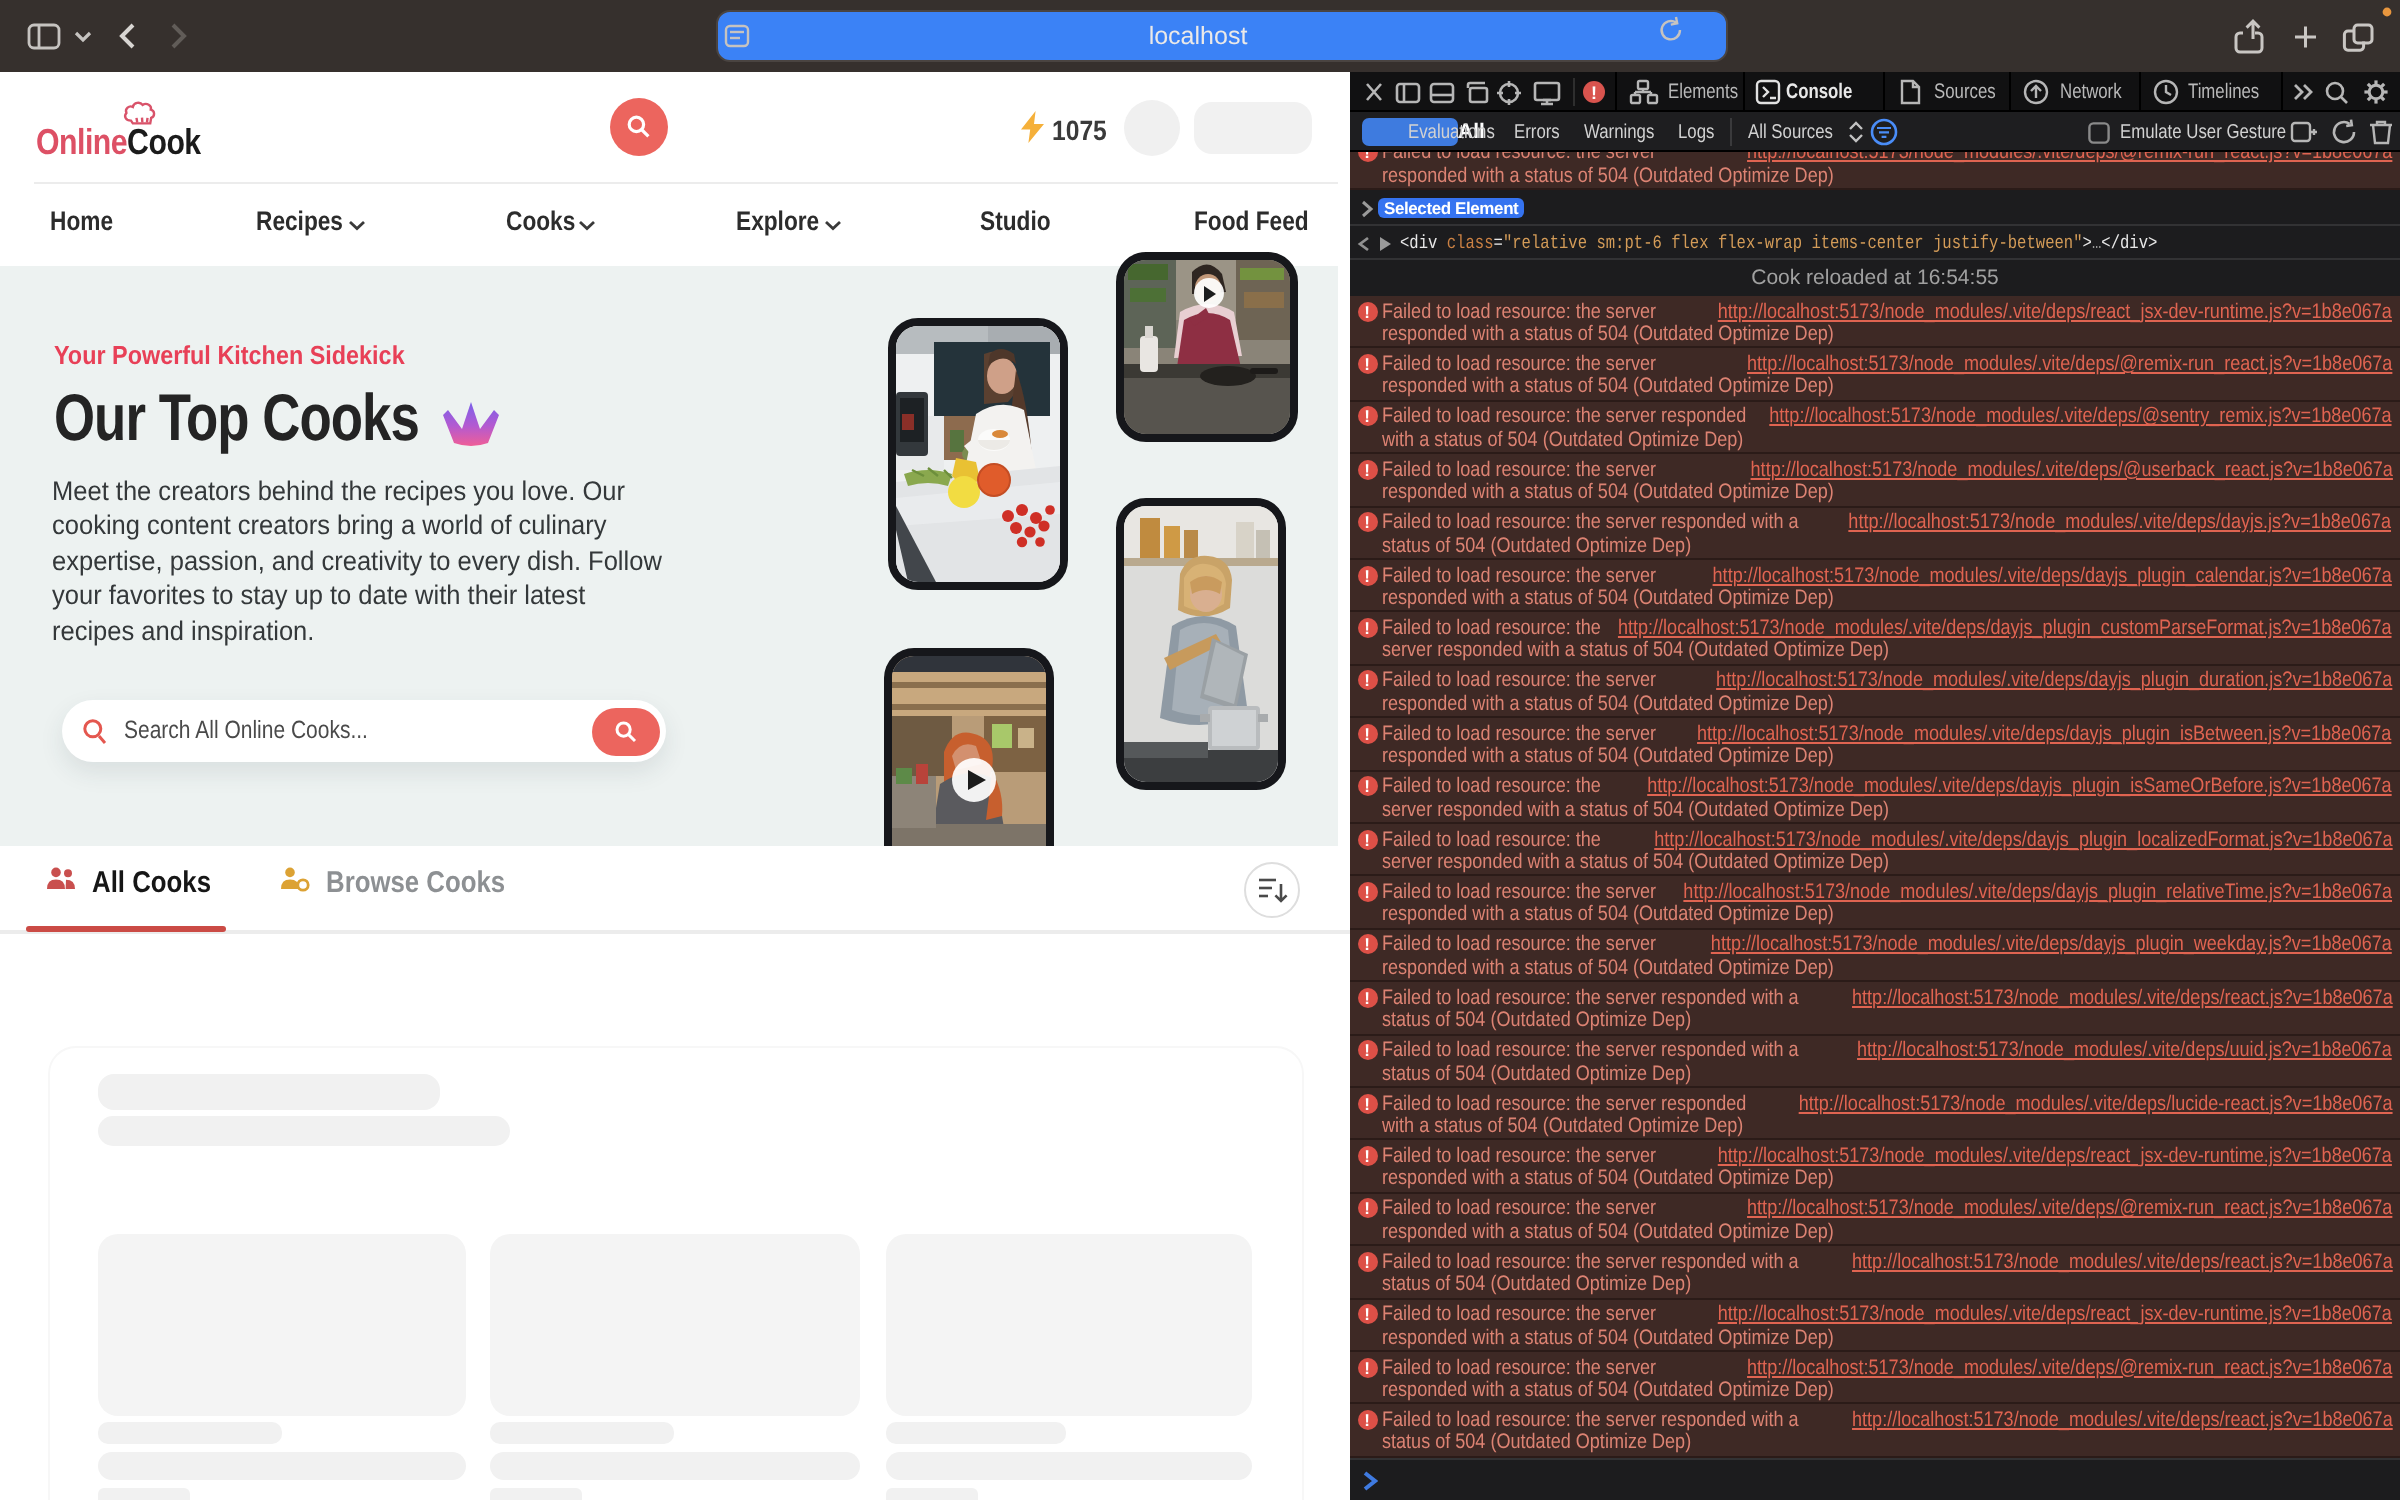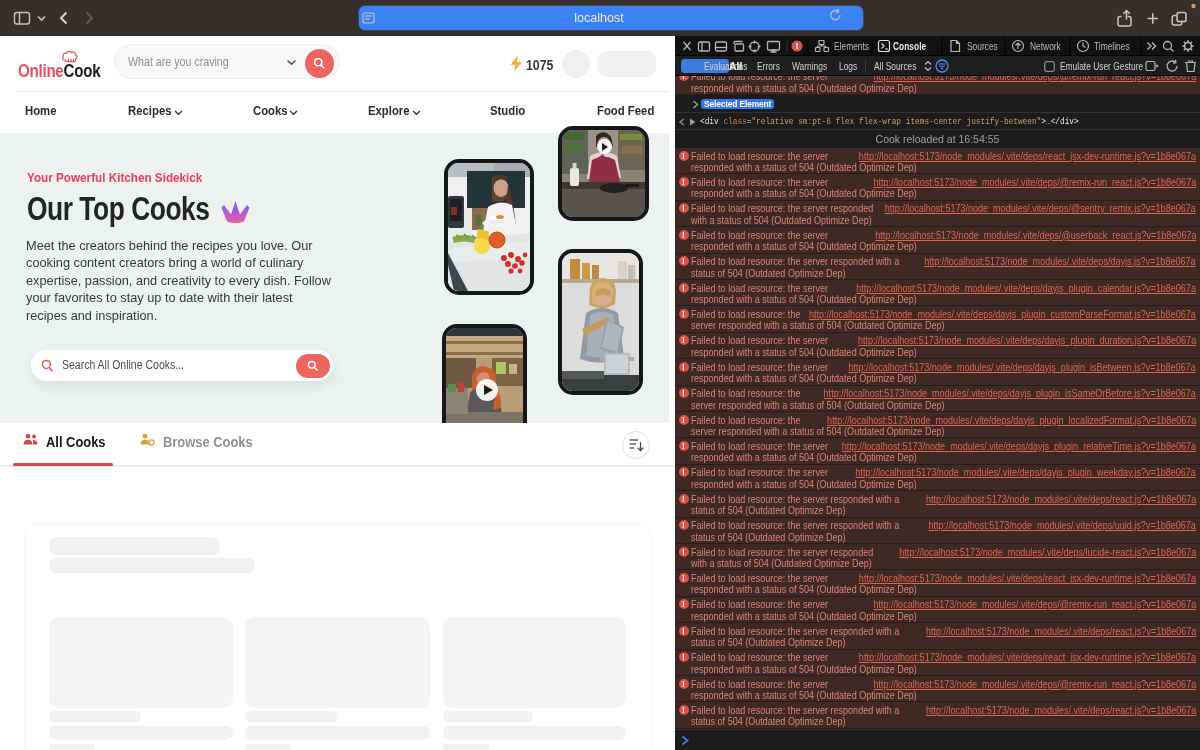--- a/index.html
+++ b/index.html
@@ -107,26 +107,20 @@
 
 <div id="page">
 
   <svg class="abs" style="left:60px;top:13px" width="22" height="19" viewBox="0 0 24 20">
     <g stroke="#d9536a" stroke-width="1.3" fill="#fff">
       <path d="M6 12 C3 12 2 9.5 3.5 7.8 C2.5 5.5 5 3.5 7 4.5 C7.5 2 11 1.5 12.3 3.4 C14.5 2 17.5 3.6 16.8 6 C19 6.5 19.3 9.6 17 10.5 l-0.5 3 h-9.5 z"></path>
       <path d="M9 10.5 l0.4 2.5 M12 10.3 l0.2 2.7 M15 10.5 l-0.3 2.5" fill="none"></path>
     </g>
   </svg>
   <div id="logo"><span class="red">Online</span>Cook</div>
-  <div id="hdr-search">
-    <span class="ph">What are you craving</span>
-    <svg class="abs" style="right:42px;top:14px" width="11" height="7" viewBox="0 0 11 7">
-          <path d="M1.5 1.5 L5.5 5.2 9.5 1.5" stroke="#555" stroke-width="1.6" fill="none"></path>
-        </svg>
-  </div>
   <div id="hdr-btn">
         <svg class="abs" style="left:8px;top:8px" width="13" height="13" viewBox="0 0 13 13">
           <circle cx="5.2" cy="5.2" r="3.6" stroke="#fff" stroke-width="1.6" fill="none"></circle>
           <line x1="8" y1="8" x2="11.2" y2="11.2" stroke="#fff" stroke-width="1.6"></line>
         </svg>
       </div>
   <svg class="abs" style="left:509px;top:19px" width="15" height="17" viewBox="0 0 15 17">
         <path d="M8.8 0.5 L1.5 9.8 h4.6 L5.2 16.5 L13 7 H8z" fill="#f5b03a"></path>
       </svg>
   <div id="bolt-num">1075</div>
@@ -456,21 +450,21 @@
     <div class="erow" style="top:-7.5px;">
       <span class="eicon">!</span>
       <div class="el1">
             <span class="emsg">Failed to load resource: the server</span>
             <span class="eurl">http://localhost:5173/node_modules/.vite/deps/@remix-run_react.js?v=1b8e067a</span>
           </div>
       <div class="el2">responded with a status of 504 (Outdated Optimize Dep)</div>
     </div>
   </div>
 
-  <div id="selrow" style="position:absolute;left:12px;top:60.5px;width:435px;height:15px;padding-left:23px;">
+  <div id="selrow" style="position:absolute;left:0;top:60.5px;width:435px;height:15px;padding-left:23px;">
     <svg style="position:absolute;left:5px;top:3px" width="7" height="9" viewBox="0 0 7 9">
           <path d="M1.5 1 L5.5 4.5 1.5 8" stroke="#9a9a9a" stroke-width="1.5" fill="none"></path>
         </svg>
     <span class="pill">Selected Element</span>
   </div>
 
   <div style="position:absolute;left:0;top:75.5px;width:525px;height:18px;border-top:1px solid #323234;border-bottom:1px solid #323234;">
     <svg style="position:absolute;left:3px;top:5px" width="8" height="8" viewBox="0 0 8 8">
           <path d="M6 1 L2 4 6 7" stroke="#909090" stroke-width="1.4" fill="none"></path>
         </svg>

